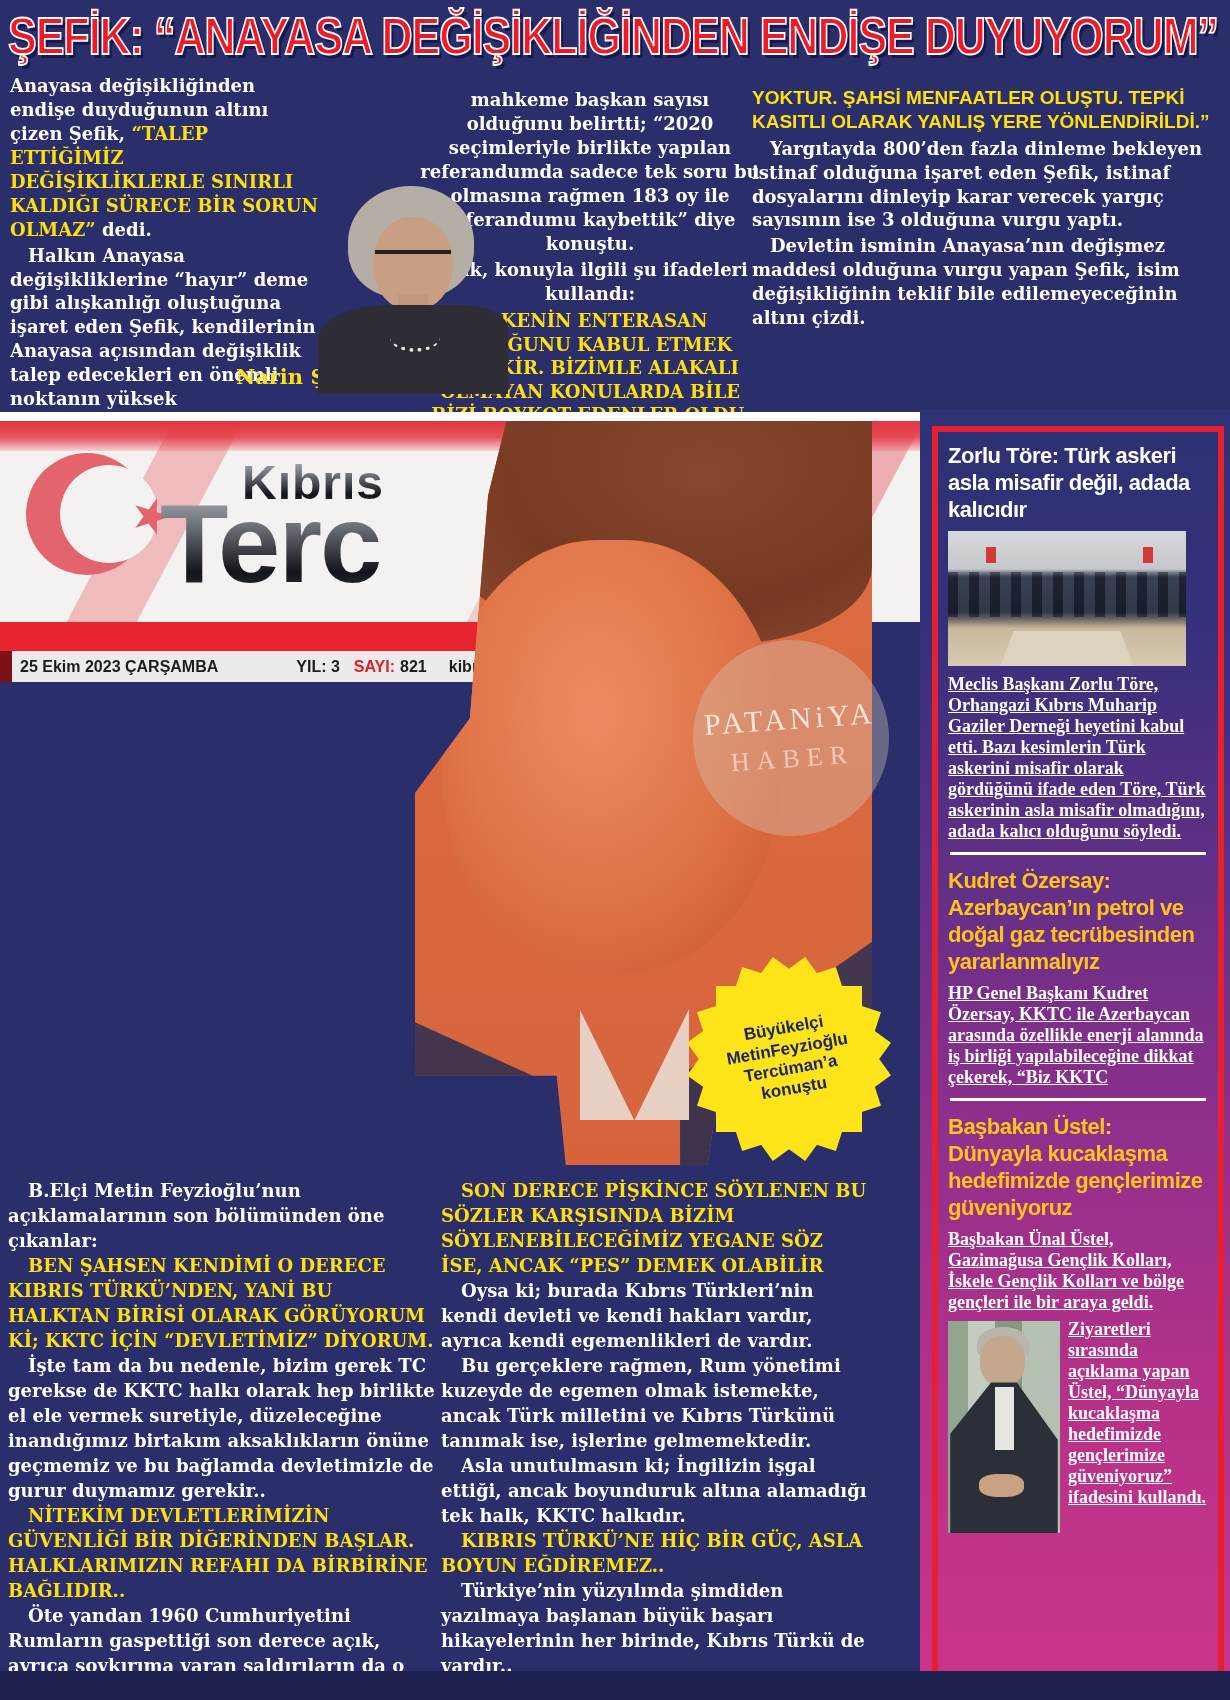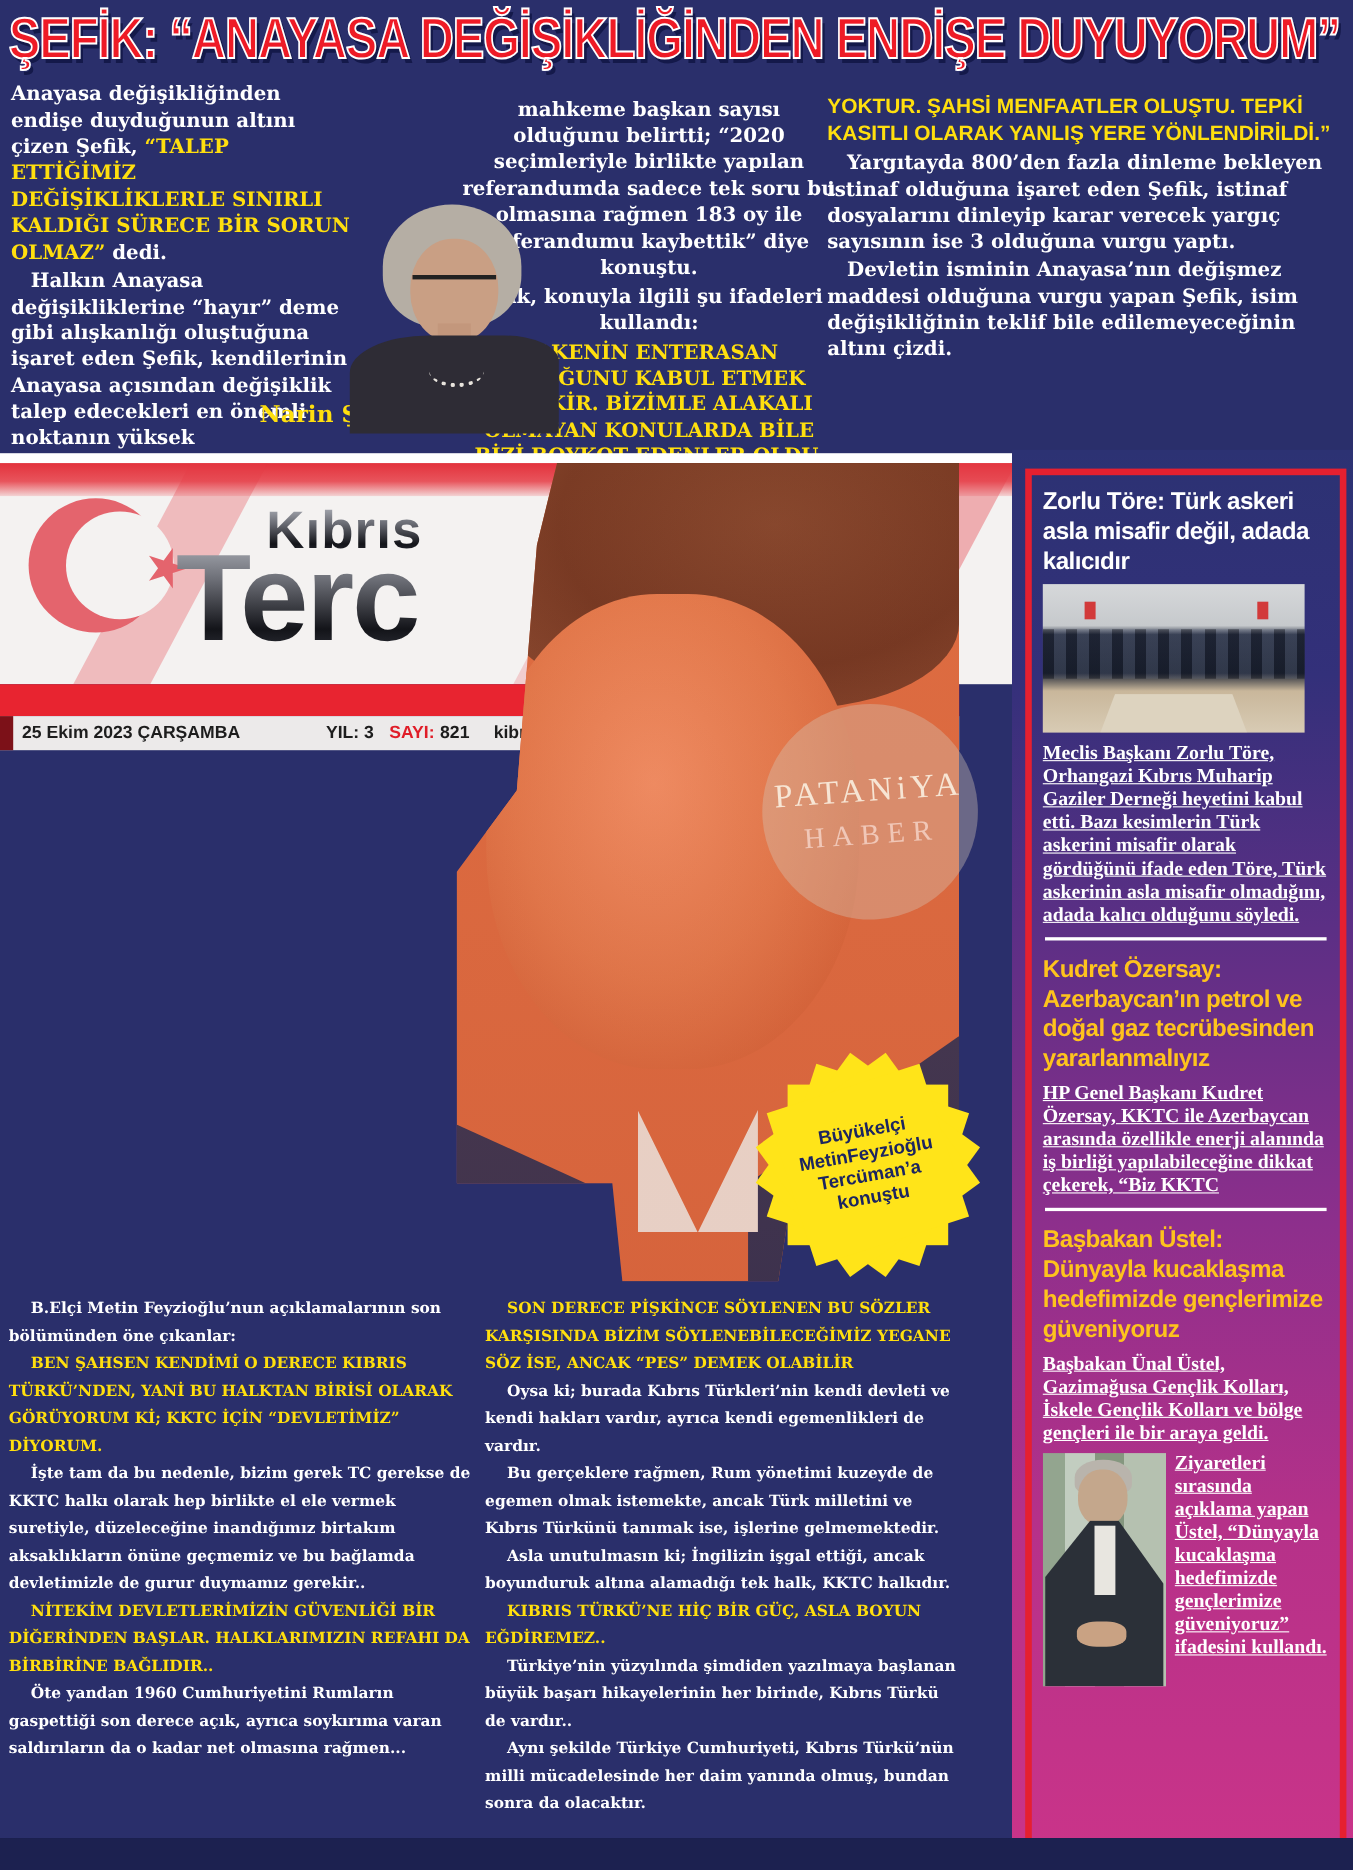--- a/index.html
+++ b/index.html
@@ -87,21 +87,21 @@
   
   .starburst{position:absolute;left:688px;top:958px;width:202px;height:202px;z-index:5;}
   .burst{position:absolute;inset:28px;background:#ffe419;}
   .b2{transform:rotate(18deg);} .b3{transform:rotate(36deg);} .b4{transform:rotate(54deg);} .b5{transform:rotate(72deg);}
   .burst-text{position:absolute;inset:0;display:flex;flex-direction:column;align-items:center;
       justify-content:center;transform:rotate(-10deg);color:#1c2560;text-align:center;
       font:900 17px "Liberation Sans",sans-serif;line-height:1.2;}
   
   .article{position:absolute;top:1178px;width:428px;font-family:"DejaVu Serif",serif;font-weight:bold;
       color:#fff;z-index:2;}
-  .article p{margin:0;font-size:14px;line-height:25px;}
+  .article p{margin:0;font-size:18px;line-height:25px;}
   .article .ind{text-indent:20px;}
   .a-left{left:8px;}
   .a-mid{left:441px;}
   
   .sidebar{position:absolute;left:920px;top:409px;width:310px;height:1279px;z-index:2;
       background:linear-gradient(180deg,#2c3273 0%,#33307a 16%,#5c2f85 34%,#8d2f8c 55%,#b53189 76%,#ca3489 100%);}
   .sb-box{position:absolute;left:12px;top:17px;width:260px;height:1238px;border:6px solid #e52030;
       padding:8px 10px;overflow:hidden;}
   .sb-title{font:900 22px/27px "Liberation Sans",sans-serif;color:#fff;margin:2px 0 8px 0;letter-spacing:-0.5px;}
   .sb-title.gold{color:#fec31d;}

